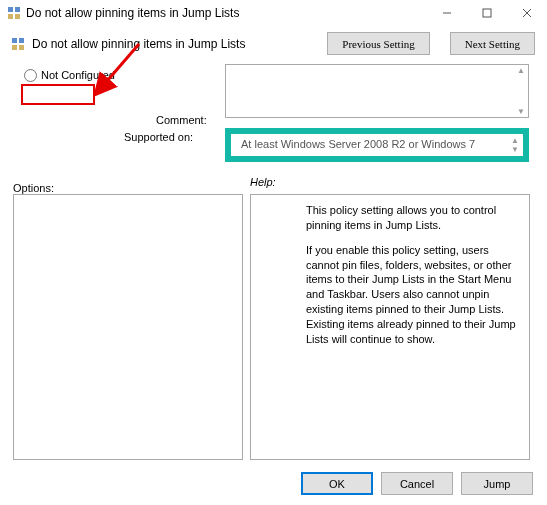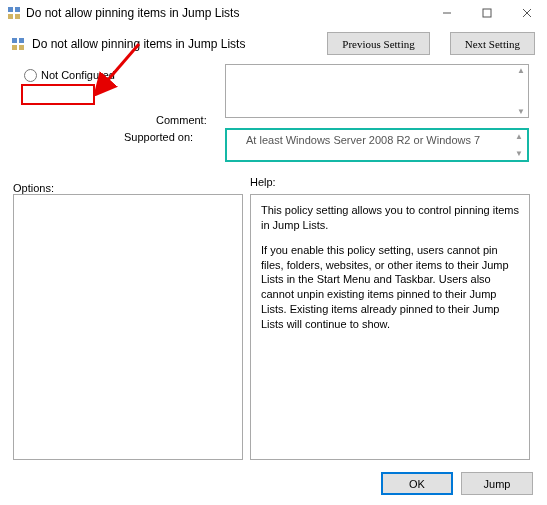--- a/index.html
+++ b/index.html
@@ -117,34 +117,35 @@
     position: absolute;
     left: 124px;
     top: 131px;
   }
   .supported-box {
     position: absolute;
     left: 225px;
     top: 128px;
     width: 304px;
     height: 34px;
-    border: 2px solid #14b8a6;
-    background: #fff;
-    padding: 4px 19px;
+    border: 6px solid #14b8a6;
+    background: #fff;
+    padding: 4px 10px;
     color: #555;
   }
   .options-label {
     position: absolute;
     left: 13px;
     top: 182px;
   }
   .help-label {
     position: absolute;
     left: 250px;
     top: 176px;
+    font-style: italic;
   }
   .options-box {
     position: absolute;
     left: 13px;
     top: 194px;
     width: 230px;
     height: 266px;
     border: 1px solid #a9a9a9;
     background: #fff;
   }
@@ -154,21 +155,21 @@
     top: 194px;
     width: 280px;
     height: 266px;
     border: 1px solid #a9a9a9;
     background: #fff;
     padding: 8px 10px;
     font-size: 11px;
     line-height: 1.35;
     overflow: hidden;
   }
-  .help-box p { margin-bottom: 10px; }
+  .help-box p { margin-bottom: 10px; margin-left: 45px; }
   .bottom-btns {
     position: absolute;
     right: 14px;
     bottom: 10px;
     display: flex;
     gap: 8px;
   }
   .icon16 {
     width: 16px;
     height: 16px;
@@ -278,14 +279,15 @@
 
 <div class="options-box"></div>
 
 <div class="help-box">
   <p>This policy setting allows you to control pinning items in Jump Lists.</p>
   <p>If you enable this policy setting, users cannot pin files, folders, websites, or other items to their Jump Lists in the Start Menu and Taskbar. Users also cannot unpin existing items pinned to their Jump Lists. Existing items already pinned to their Jump Lists will continue to show.</p>
 </div>
 
 <div class="bottom-btns">
   <div class="btn primary">OK</div>
+  <div class="btn">Cancel</div>
   <div class="btn">Jump</div>
 </div>
 
 </body></html>

